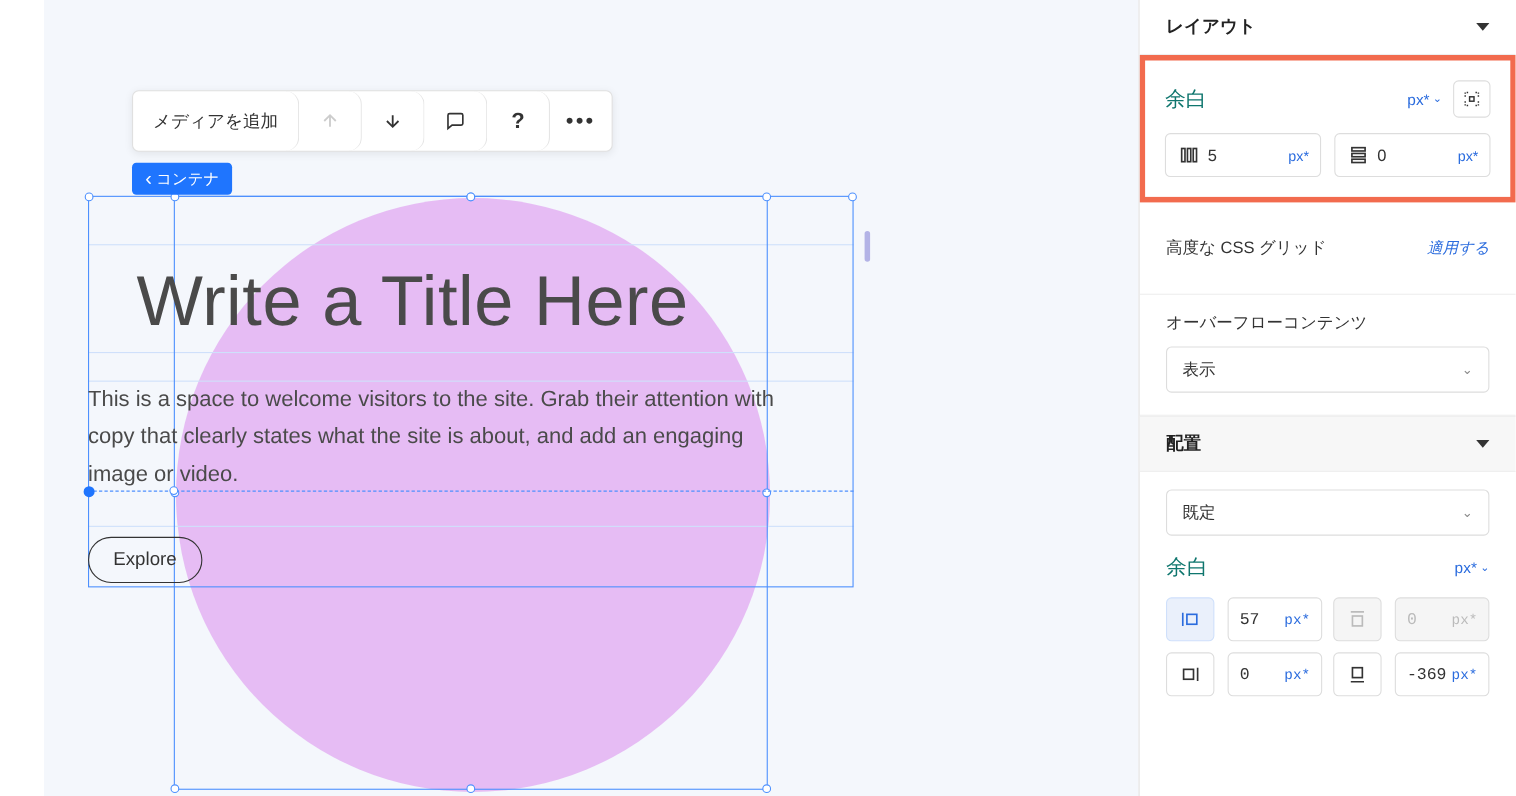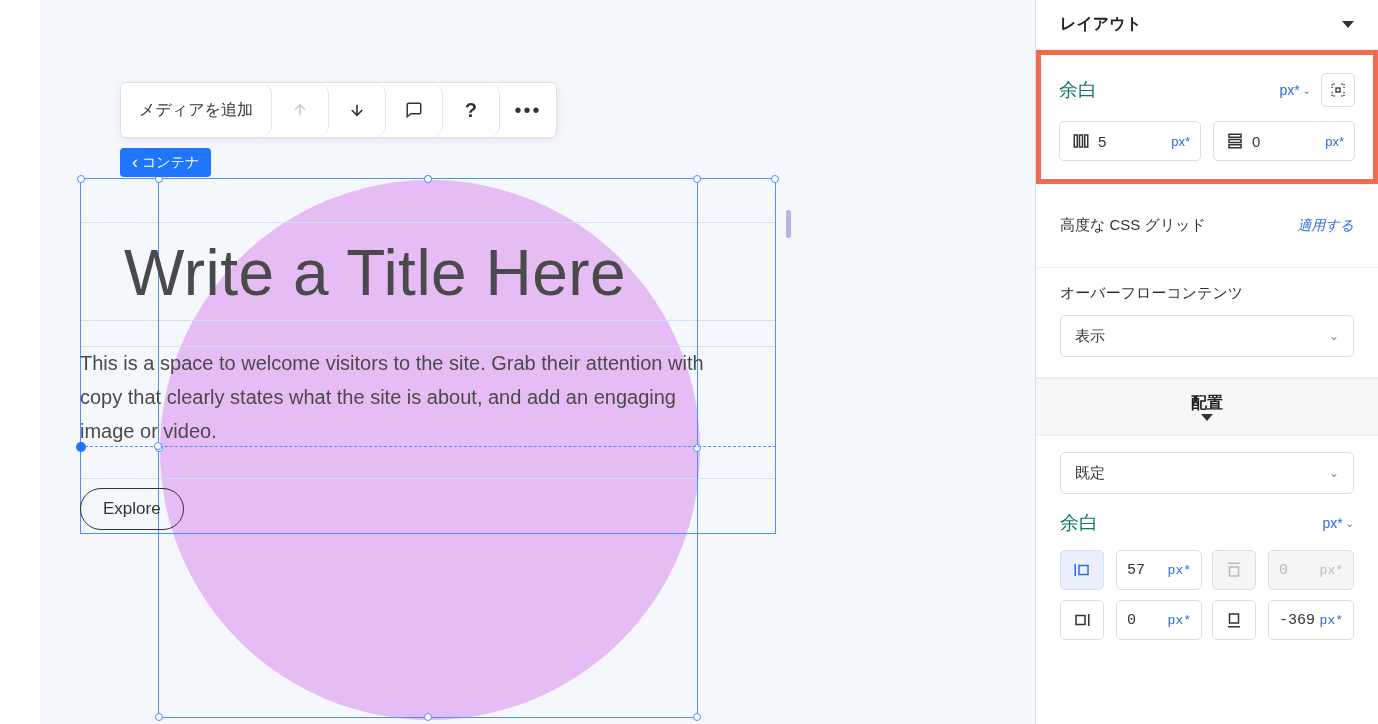--- a/index.html
+++ b/index.html
@@ -38,21 +38,21 @@
 .h-line { position: absolute; left: 40px; width: 696px; border-top: 1px solid #cfe0fb; z-index: 4; }
 
 .title-text { position: absolute; left: 40px; top: 236px; font-size: 64px; font-weight: 400; color: #4a4a4a; letter-spacing: 0.5px; z-index: 6; margin-left: 44px; }
 .body-text { position: absolute; left: 40px; top: 346px; width: 650px; font-size: 20px; line-height: 1.7; color: #4a4a4a; z-index: 6; }
 .explore-btn { position: absolute; left: 40px; top: 488px; padding: 10px 22px; border: 1px solid #333; border-radius: 30px; font-size: 17px; color: #333; background: transparent; z-index: 6; }
 
 .slider-indicator { position: absolute; left: 786px; top: 210px; width: 5px; height: 28px; background: #b3b3e6; border-radius: 3px; }
 
 .right-panel { position: absolute; right: 0; top: 0; width: 343px; height: 724px; background: #fff; border-left: 1px solid #e0e0e0; overflow: hidden; margin-left: 35px; }
 .panel-section-header { display: flex; justify-content: space-between; align-items: center; padding: 14px 24px; font-size: 16px; font-weight: 600; color: #222; border-bottom: 1px solid #eee; background: #fff; }
-.panel-section-header.gray { background: #f7f7f7; border-top: 1px solid #eee; flex-direction: column; }
+.panel-section-header.gray { background: #f7f7f7; border-top: 1px solid #eee; }
 .caret-down { width: 0; height: 0; border-left: 6px solid transparent; border-right: 6px solid transparent; border-top: 7px solid #333; }
 
 .highlight-box { margin: 0; border: 5px solid #f26b4e; padding: 18px 18px; }
 .margin-row { display: flex; justify-content: space-between; align-items: center; margin-bottom: 14px; }
 .margin-label { font-size: 19px; color: #0f766e; }
 .unit-link { font-size: 14px; color: #2b6cde; cursor: pointer; display: inline-flex; align-items: center; }
 .unit-link .chev { margin-left: 3px; font-size: 10px; }
 .square-btn { width: 34px; height: 34px; border: 1px solid #ddd; border-radius: 5px; display: flex; align-items: center; justify-content: center; background: #fff; margin-left: 10px; }
 
 .input-pair { display: flex; gap: 12px; }

